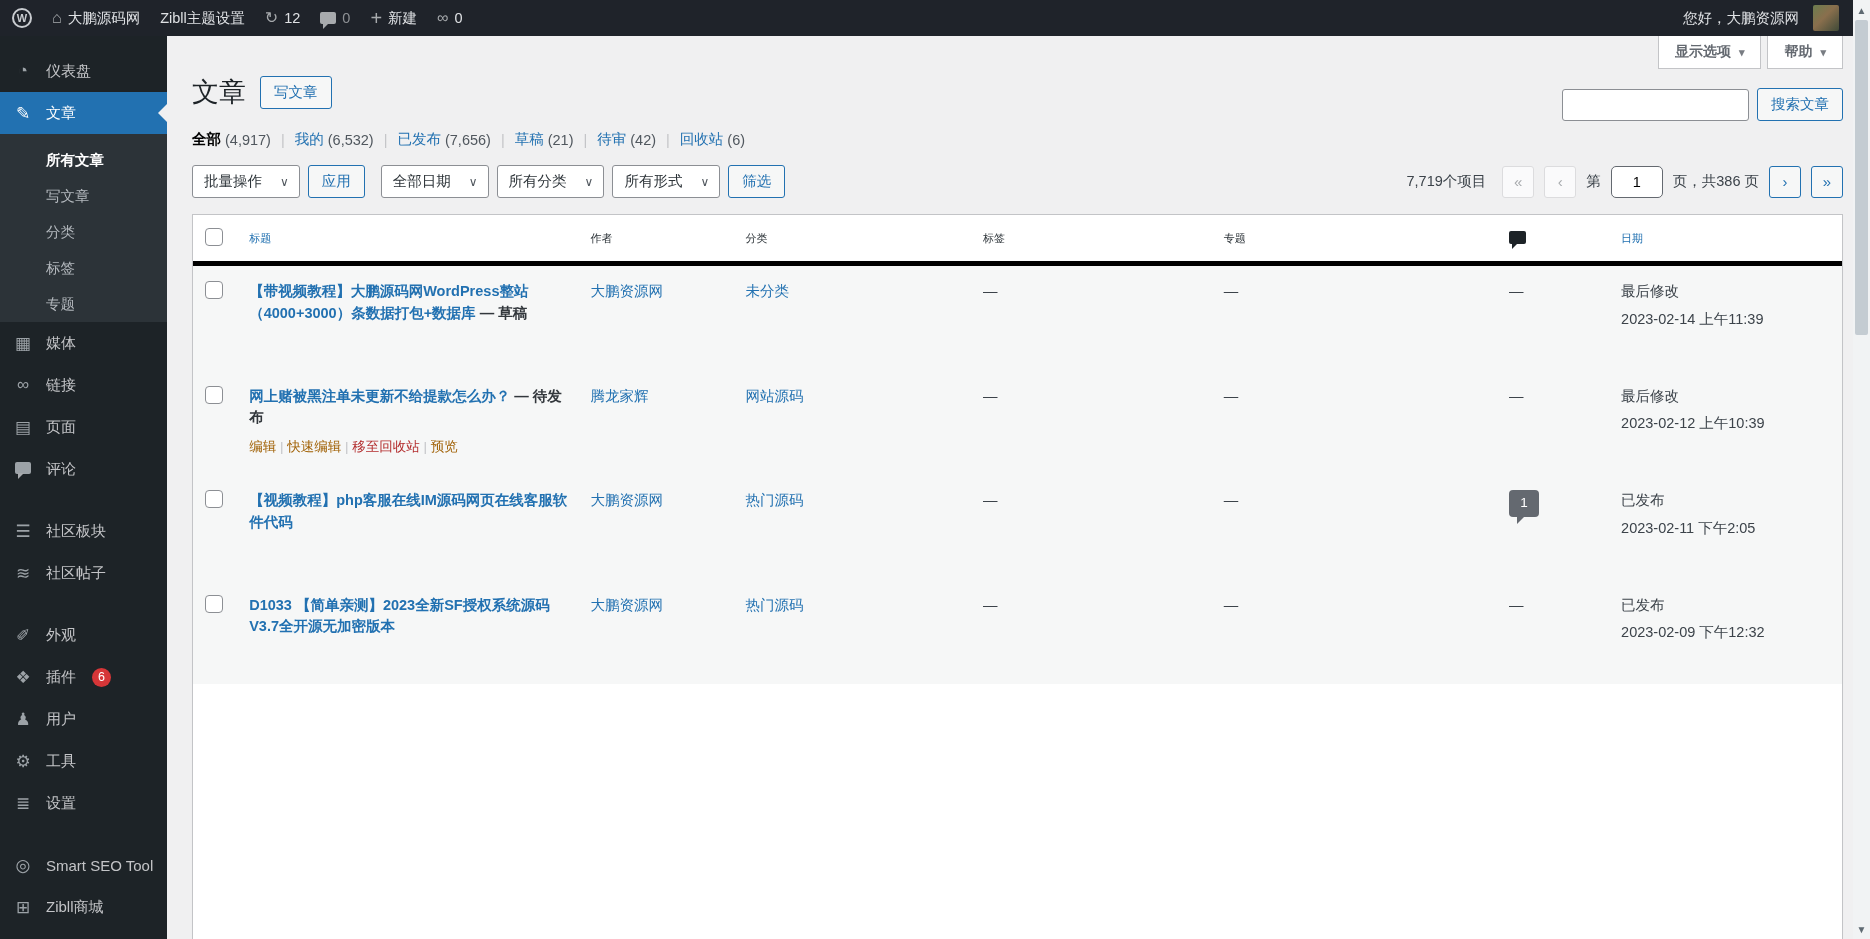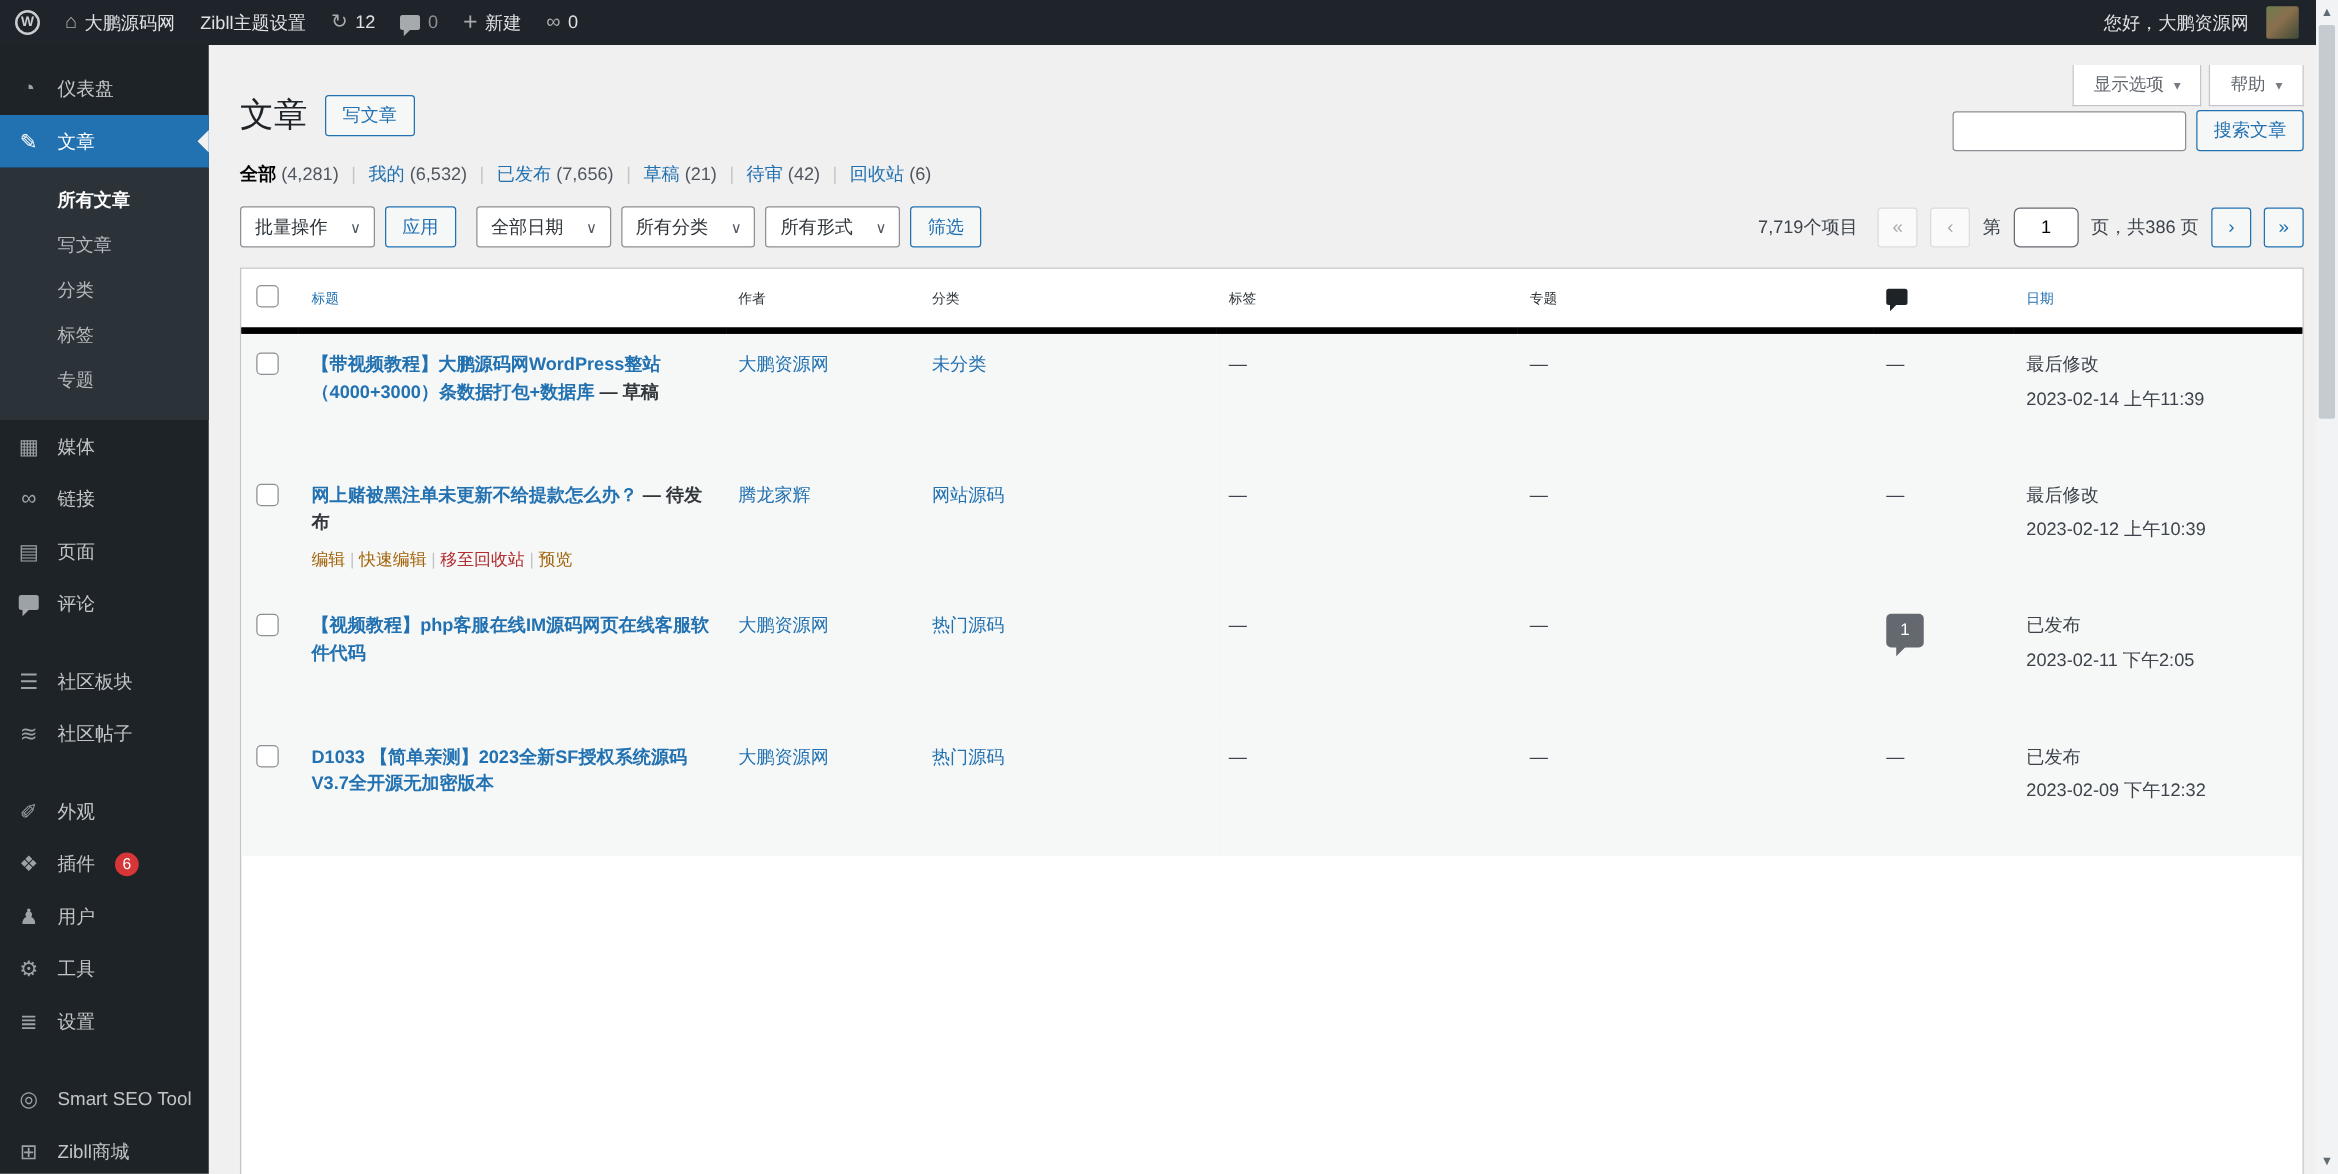--- a/index.html
+++ b/index.html
@@ -16,29 +16,29 @@
   .bubble::after { content:""; position:absolute; bottom:-5px; left:3px; border-top:6px solid #a7aaad; border-right:6px solid transparent; }
   .avatar { width:26px; height:26px; border-radius:2px; background:linear-gradient(135deg,#6b7d4f 0%,#8a6f4d 45%,#3f4a38 100%); margin-left:8px; }
 
   
   .sidebar { position:fixed; top:36px; left:0; bottom:0; width:167px; background:#1d2327; color:#c3c4c7; padding-top:14px; z-index:40; }
   .menu-item { height:42px; display:flex; align-items:center; gap:10px; padding:0 12px 0 10px; font-size:15px; cursor:pointer; position:relative; }
   .menu-item .mi-icon { width:26px; text-align:center; font-size:17px; color:#9ca2a7; flex:none; }
   .menu-item.active { background:#2271b1; color:#fff; }
   .menu-item.active .mi-icon { color:#fff; }
   .menu-item.active::after { content:""; position:absolute; right:0; top:50%; transform:translateY(-50%); border:9px solid transparent; border-right-color:#f0f0f1; }
-  .submenu { background:#2c3338; padding:8px 0 14px 0; }
+  .submenu { background:#2c3338; padding:8px 0 0 0; }
   .submenu-item { height:36px; display:flex; align-items:center; padding-left:46px; font-size:14.5px; color:#b4b9be; cursor:pointer; }
   .submenu-item.current { color:#fff; font-weight:bold; }
   .menu-gap { height:20px; }
   .badge { background:#d63638; color:#fff; border-radius:50%; min-width:19px; height:19px; display:inline-flex; align-items:center; justify-content:center; font-size:12.5px; margin-left:6px; }
 
   
   .content { position:absolute; top:36px; left:167px; width:1686px; height:903px; padding:0 10px 0 25px; }
-  .screen-tabs { position:absolute; top:16px; right:10px; display:flex; gap:6px; }
+  .screen-tabs { position:absolute; top:0; right:10px; display:flex; gap:6px;font-weight:bold; }
   .screen-tab { background:#fff; border:1px solid #c3c4c7; border-top:none; padding:7px 16px; color:#646970; font-size:14px; display:flex; gap:8px; align-items:center; cursor:pointer; }
   .screen-tab .caret { font-size:11px; color:#787c82; }
 
   .title-row { padding-top:38px; display:flex; align-items:center; gap:14px; }
   h1.page-title { font-size:27px; font-weight:400; color:#1d2327; }
   .btn-secondary { background:#f6f7f7; border:1px solid #2271b1; color:#2271b1; border-radius:3px; padding:6px 13px; font-size:14.5px; cursor:pointer; font-family:inherit; }
 
   .search-row { position:absolute; top:52px; right:10px; display:flex; gap:8px; align-items:center;padding-left:40px; }
   .search-input { width:187px; height:32px; border:1px solid #8c8f94; border-radius:3px; background:#fff; padding:0 8px; font-size:14px; font-family:inherit; }
 
@@ -216,21 +216,21 @@
     <button class="btn-secondary">写文章</button>
   </div>
 
   <div class="search-row">
     <input class="search-input" type="text" style="">
     <button class="btn-secondary">搜索文章</button>
   </div>
 
   <div class="subsubsub">
     <span class="flink current">全部</span>
-    <span class="fcount">(4,281)</span>
+    <span class="fcount">(4,917)</span>
     <span class="fsep">|</span>
     <span class="flink">我的</span>
     <span class="fcount">(6,532)</span>
     <span class="fsep">|</span>
     <span class="flink">已发布</span>
     <span class="fcount">(7,656)</span>
     <span class="fsep">|</span>
     <span class="flink">草稿</span>
     <span class="fcount">(21)</span>
     <span class="fsep">|</span>

